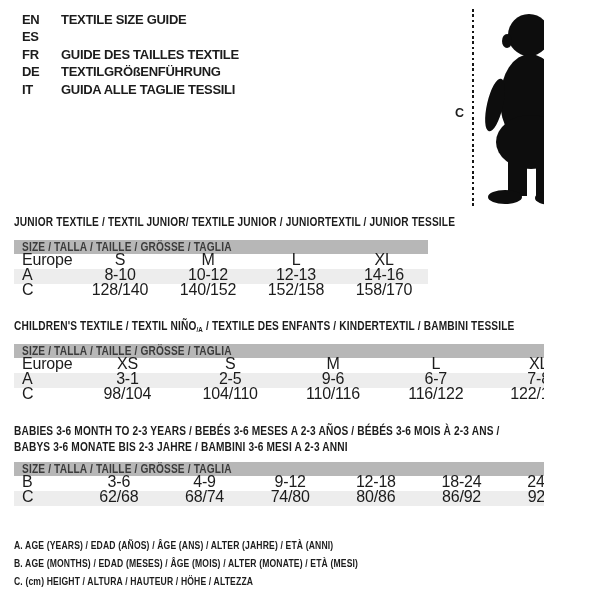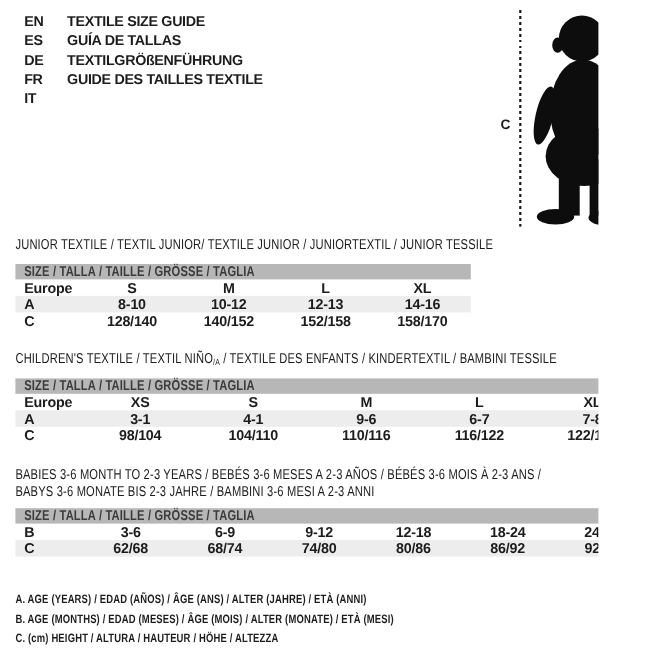--- a/index.html
+++ b/index.html
@@ -24,68 +24,68 @@
     position: absolute; left: 472px; top: 9px; width: 2px; height: 197px;
     background: repeating-linear-gradient(to bottom, #161616 0 2.6px, transparent 2.6px 5.4px);
   }
   .figure-label { position: absolute; left: 455px; top: 106px; font-size: 12.5px; font-weight: 700; }
   .silhouette { position: absolute; left: 481px; top: 5px; width: 102px; height: 206px; }
 
   
   .cond { display: inline-block; transform: scaleX(0.78); transform-origin: 0 50%; letter-spacing: 0.2px; white-space: nowrap; }
 
   
-  .tbl-title { position: absolute; left: 14px; font-size: 13px; font-weight: 400; white-space: nowrap; }
+  .tbl-title { position: absolute; left: 14px; font-size: 13px; font-weight: 700; white-space: nowrap; }
   .title-junior { top: 214px; }
   .title-children { top: 318px; }
   .title-babies { top: 423px; line-height: 15.5px; }
   .title-sub { font-size: 8px; vertical-align: -2px; }
 
   
   .size-table { position: absolute; left: 14px; }
   .junior-table { top: 240px; width: 414px; }
   .children-table { top: 344px; width: 576px; }
   .babies-table { top: 462px; width: 576px; }
   .size-head {
     height: 14px; background: #b7b7b7; color: #3b3b3b;
     font-size: 13px; font-weight: 700; line-height: 14px; padding-left: 8px;
   }
-  .size-row { display: flex; height: 15px; align-items: flex-start; font-size: 13px; font-weight: 700; letter-spacing: -0.2px; }
+  .size-row { display: flex; height: 15px; align-items: flex-end; font-size: 16px; font-weight: 400; letter-spacing: -0.2px; }
   .size-row.shaded { background: #ededed; }
   .cell-label { flex: 0 0 54px; padding-left: 8px; text-align: left; }
   .cell-value { flex: 1; text-align: center; }
 
   
   .footnotes { position: absolute; left: 14px; top: 536px; }
   .footnote { font-size: 11px; font-weight: 700; line-height: 18.2px; white-space: nowrap; }
 </style>
 </head>
 <body>
 
 <div class="page">
 
   <div class="lang-block">
     <div class="lang-row">
       <span class="lang-code">EN</span>
       <span class="lang-label">TEXTILE SIZE GUIDE</span>
     </div>
     <div class="lang-row">
       <span class="lang-code">ES</span>
-      <span class="lang-label">GUÍA DE TALLAS</span>
+    </div>
+    <div class="lang-row">
+      <span class="lang-code">FR</span>
+      <span class="lang-label">GUIDE DES TAILLES TEXTILE</span>
     </div>
     <div class="lang-row">
       <span class="lang-code">DE</span>
       <span class="lang-label">TEXTILGRÖßENFÜHRUNG</span>
     </div>
     <div class="lang-row">
-      <span class="lang-code">FR</span>
-      <span class="lang-label">GUIDE DES TAILLES TEXTILE</span>
-    </div>
-    <div class="lang-row">
       <span class="lang-code">IT</span>
+      <span class="lang-label">GUIDA ALLE TAGLIE TESSILI</span>
     </div>
   </div>
 
   <div class="dash-line"></div>
   <div class="figure-label">C</div>
   <svg class="silhouette" viewBox="0 0 102 206" aria-hidden="true">
     <g fill="#0d0d0d">
       <circle cx="48" cy="30" r="21"></circle>
       <ellipse cx="26" cy="36" rx="5" ry="7"></ellipse>
       <ellipse cx="70" cy="36" rx="5" ry="7"></ellipse>
@@ -144,21 +144,21 @@
           <div class="cell cell-label">Europe</div>
           <div class="cell cell-value">XS</div>
           <div class="cell cell-value">S</div>
           <div class="cell cell-value">M</div>
           <div class="cell cell-value">L</div>
           <div class="cell cell-value">XL</div>
         </div>
         <div class="size-row shaded">
           <div class="cell cell-label">A</div>
           <div class="cell cell-value">3-1</div>
-          <div class="cell cell-value">4-1</div>
+          <div class="cell cell-value">2-5</div>
           <div class="cell cell-value">9-6</div>
           <div class="cell cell-value">6-7</div>
           <div class="cell cell-value">7-8</div>
         </div>
         <div class="size-row">
           <div class="cell cell-label">C</div>
           <div class="cell cell-value">98/104</div>
           <div class="cell cell-value">104/110</div>
           <div class="cell cell-value">110/116</div>
           <div class="cell cell-value">116/122</div>
@@ -172,21 +172,21 @@
     <span class="cond">BABYS 3-6 MONATE BIS 2-3 JAHRE / BAMBINI 3-6 MESI A 2-3 ANNI</span>
   </div>
   <div class="size-table babies-table">
     <div class="size-head">
       <span class="cond">SIZE / TALLA / TAILLE / GRÖSSE / TAGLIA</span>
     </div>
     <div>
         <div class="size-row">
           <div class="cell cell-label">B</div>
           <div class="cell cell-value">3-6</div>
-          <div class="cell cell-value">6-9</div>
+          <div class="cell cell-value">4-9</div>
           <div class="cell cell-value">9-12</div>
           <div class="cell cell-value">12-18</div>
           <div class="cell cell-value">18-24</div>
           <div class="cell cell-value">24-36</div>
         </div>
         <div class="size-row shaded">
           <div class="cell cell-label">C</div>
           <div class="cell cell-value">62/68</div>
           <div class="cell cell-value">68/74</div>
           <div class="cell cell-value">74/80</div>

